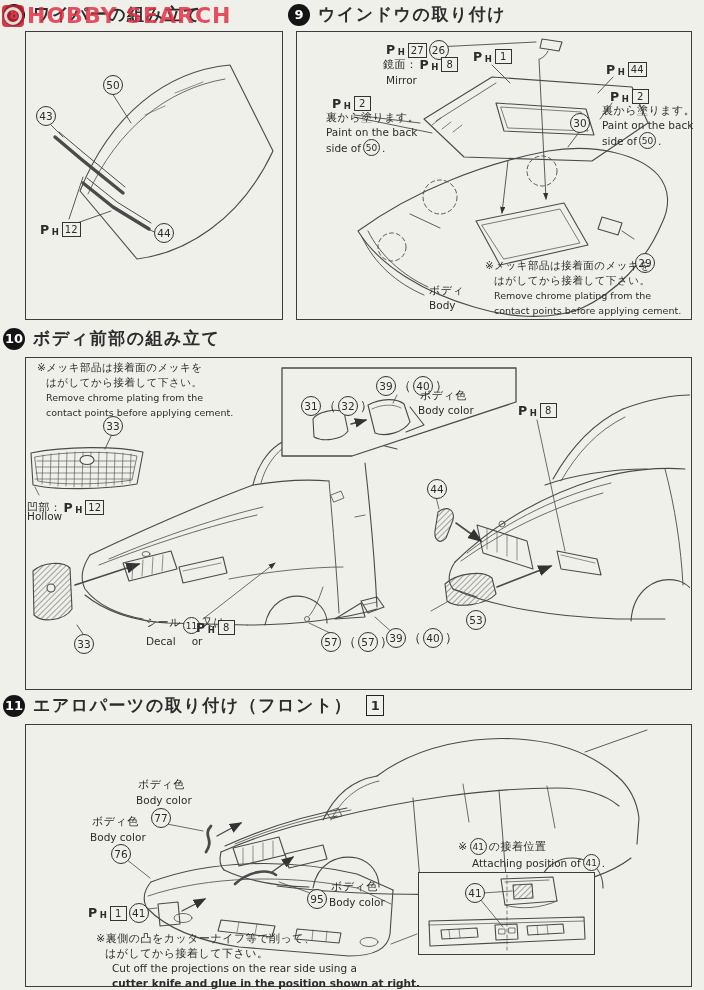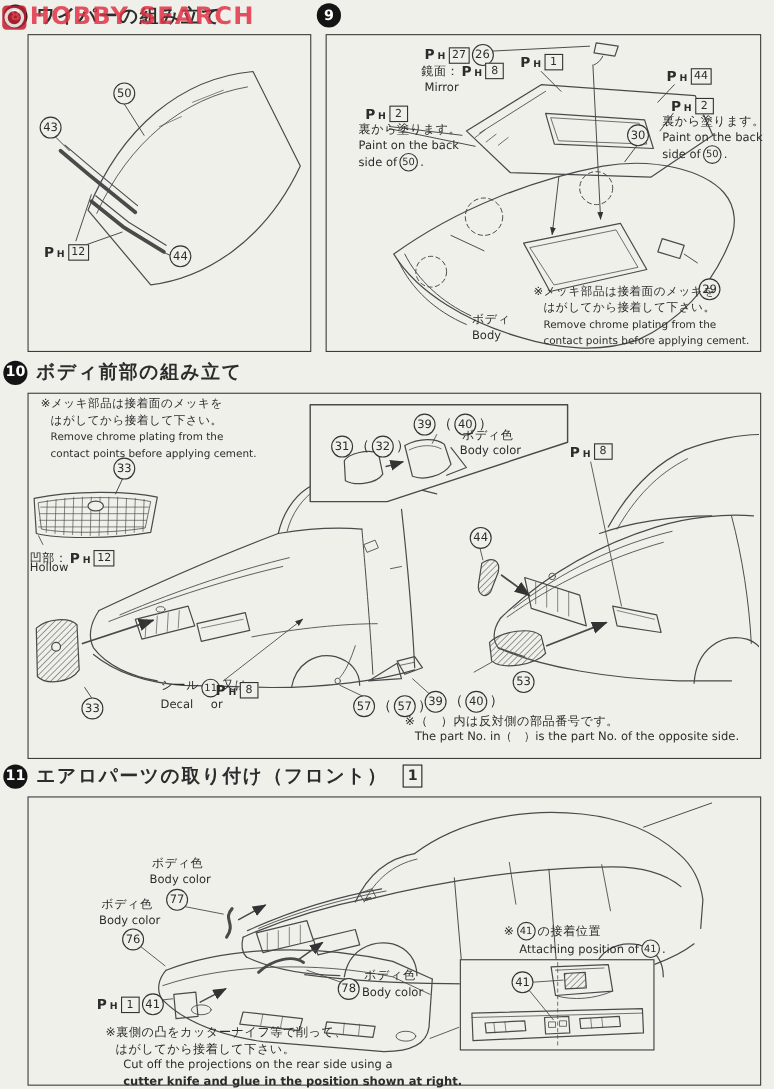--- a/index.html
+++ b/index.html
@@ -58,20 +58,21 @@
     <span class="htitle">ワイパーの組み立て</span>
   </div>
   <div class="wm">
     <span class="wmicon">
         <span class="wmring"></span>
       </span>
     <span class="wmtext">HOBBY SEARCH</span>
   </div>
   <div class="hdr" style="left:288px;top:3px;">
     <span class="hnum">9</span>
+    <span class="htitle">ウインドウの取り付け</span>
   </div>
   <div class="hdr" style="left:3px;top:327px;">
     <span class="hnum">10</span>
     <span class="htitle">ボディ前部の組み立て</span>
   </div>
   <div class="hdr" style="left:3px;top:694px;">
     <span class="hnum">11</span>
     <span class="htitle">エアロパーツの取り付け（フロント）</span>
     <span class="tbox">1</span>
   </div>
@@ -342,24 +343,20 @@
       <span class="circ">40</span>
       <span class="paren">）</span>
   </div>
   <div class="lbl row" style="left:518px;top:403px;">
     <span class="php">P</span>
       <span class="phh">H</span>
       <span class="pbox">8</span>
   </div>
   <div class="lbl" style="left:427px;top:479px;"><span class="circ">44</span></div>
   <div class="lbl" style="left:418px;top:610px;margin-left:48px;"><span class="circ">53</span></div>
-  <div class="plain" style="left:368px;top:648px;">
-    <div class="jp" style="font-size:11px;">※（　）内は反対側の部品番号です。</div>
-    <div class="en ind">The part No. in（　）is the part No. of the opposite side.</div>
-  </div>
 
   <svg class="art" style="left:25px;top:724px;" width="665" height="261" viewBox="0 0 665 261">
     <defs>
         <marker id="ah11" markerWidth="10" markerHeight="8" refX="8" refY="3.5" orient="auto">
           <path d="M0,0 L9,3.5 L0,7 Z" fill="#333" stroke="none"></path>
         </marker>
       </defs>
 
     <path d="M352,52 C392,22 450,10 504,16 C542,20 572,34 592,52"></path>
     <path d="M592,52 C606,64 612,78 614,94 L612,120"></path>
@@ -412,21 +409,21 @@
   <div class="lbl" style="left:151px;top:808px;"><span class="circ">77</span></div>
   <div class="lbl jp" style="left:92px;top:815px;">ボディ色</div>
   <div class="lbl en" style="left:90px;top:830px;">Body color</div>
   <div class="lbl" style="left:111px;top:844px;"><span class="circ">76</span></div>
   <div class="lbl row" style="left:88px;top:903px;">
     <span class="php">P</span>
       <span class="phh">H</span>
       <span class="pbox">1</span>
     <span class="circ">41</span>
   </div>
-  <div class="lbl" style="left:307px;top:889px;"><span class="circ">78</span></div>
+  <div class="lbl" style="left:307px;top:889px;"><span class="circ">95</span></div>
   <div class="lbl jp" style="left:331px;top:880px;">ボディ色</div>
   <div class="lbl en" style="left:329px;top:895px;">Body color</div>
   <div class="plain" style="left:96px;top:931px;">
     <div class="jp" style="font-size:11px;">※裏側の凸をカッターナイフ等で削って、</div>
     <div class="jp ind" style="font-size:11px;">はがしてから接着して下さい。</div>
     <div class="en ind" style="padding-left:16px;">Cut off the projections on the rear side using a</div>
     <div class="en ind" style="padding-left:16px;font-weight:bold;">cutter knife and glue in the position shown at right.</div>
   </div>
   <div class="lbl row" style="left:458px;top:838px;">
     <span class="jp">※</span>

